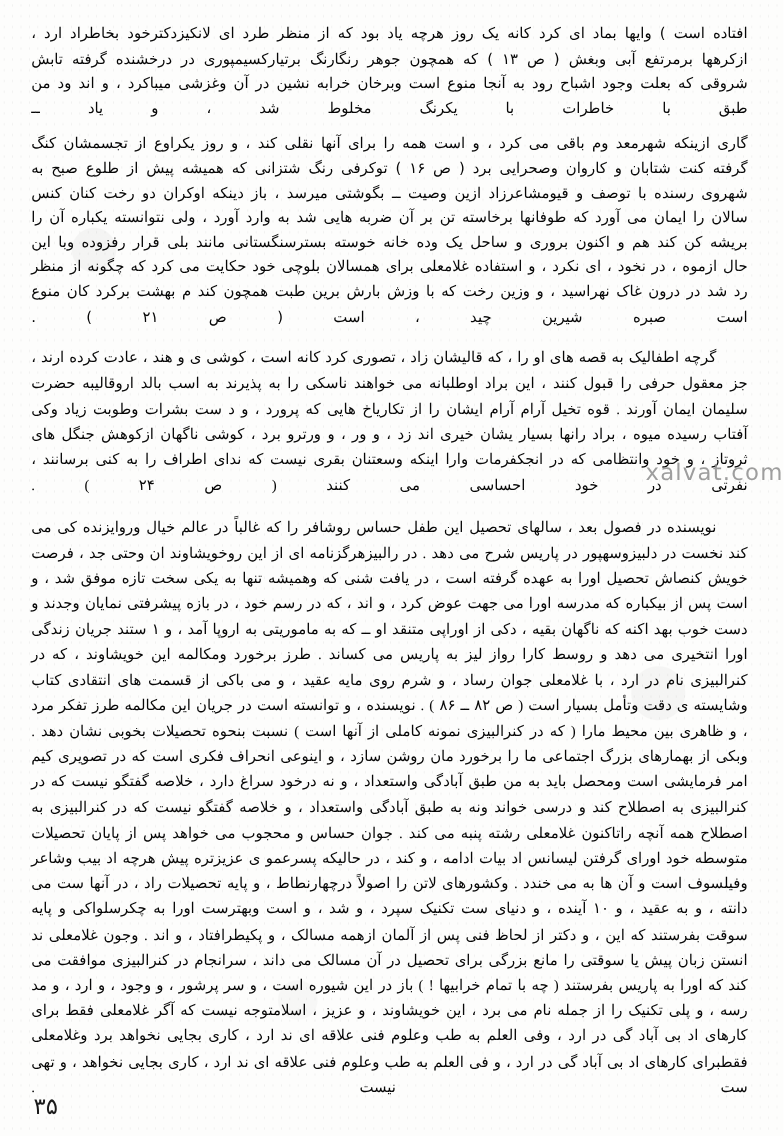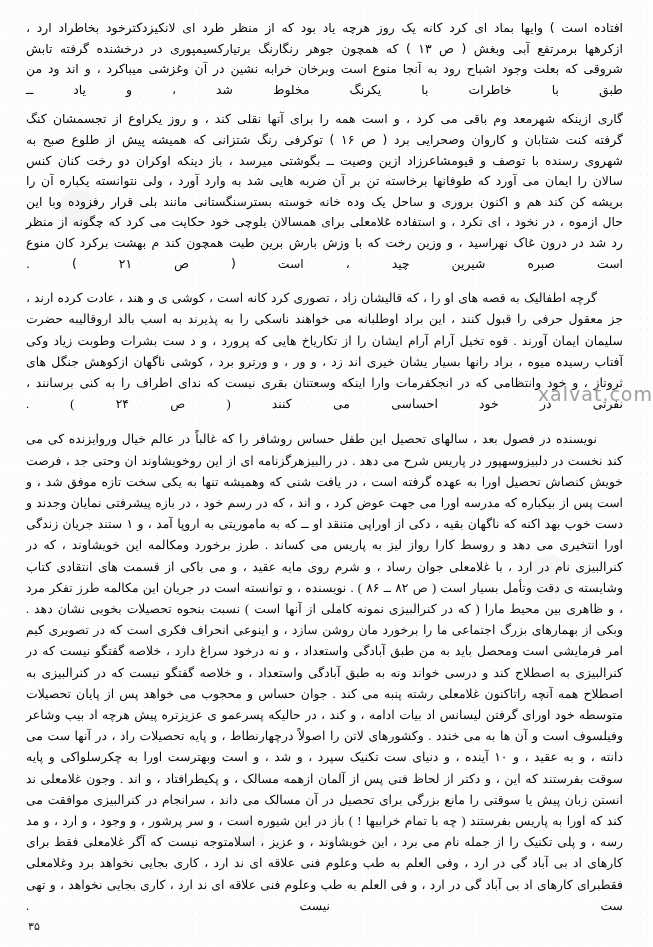--- a/index.html
+++ b/index.html
@@ -74,21 +74,21 @@
     opacity: 0.85;
     direction: ltr;
     pointer-events: none;
   }
 
   
   .page-number {
     position: absolute;
     bottom: 14px;
     left: 28px;
-    font-size: 11px;
+    font-size: 19px;
     color: #1a1a1a;
     direction: rtl;
     text-align: center;
   }
 
   
   .speckle {
     position: absolute;
     inset: 0;
     pointer-events: none;

